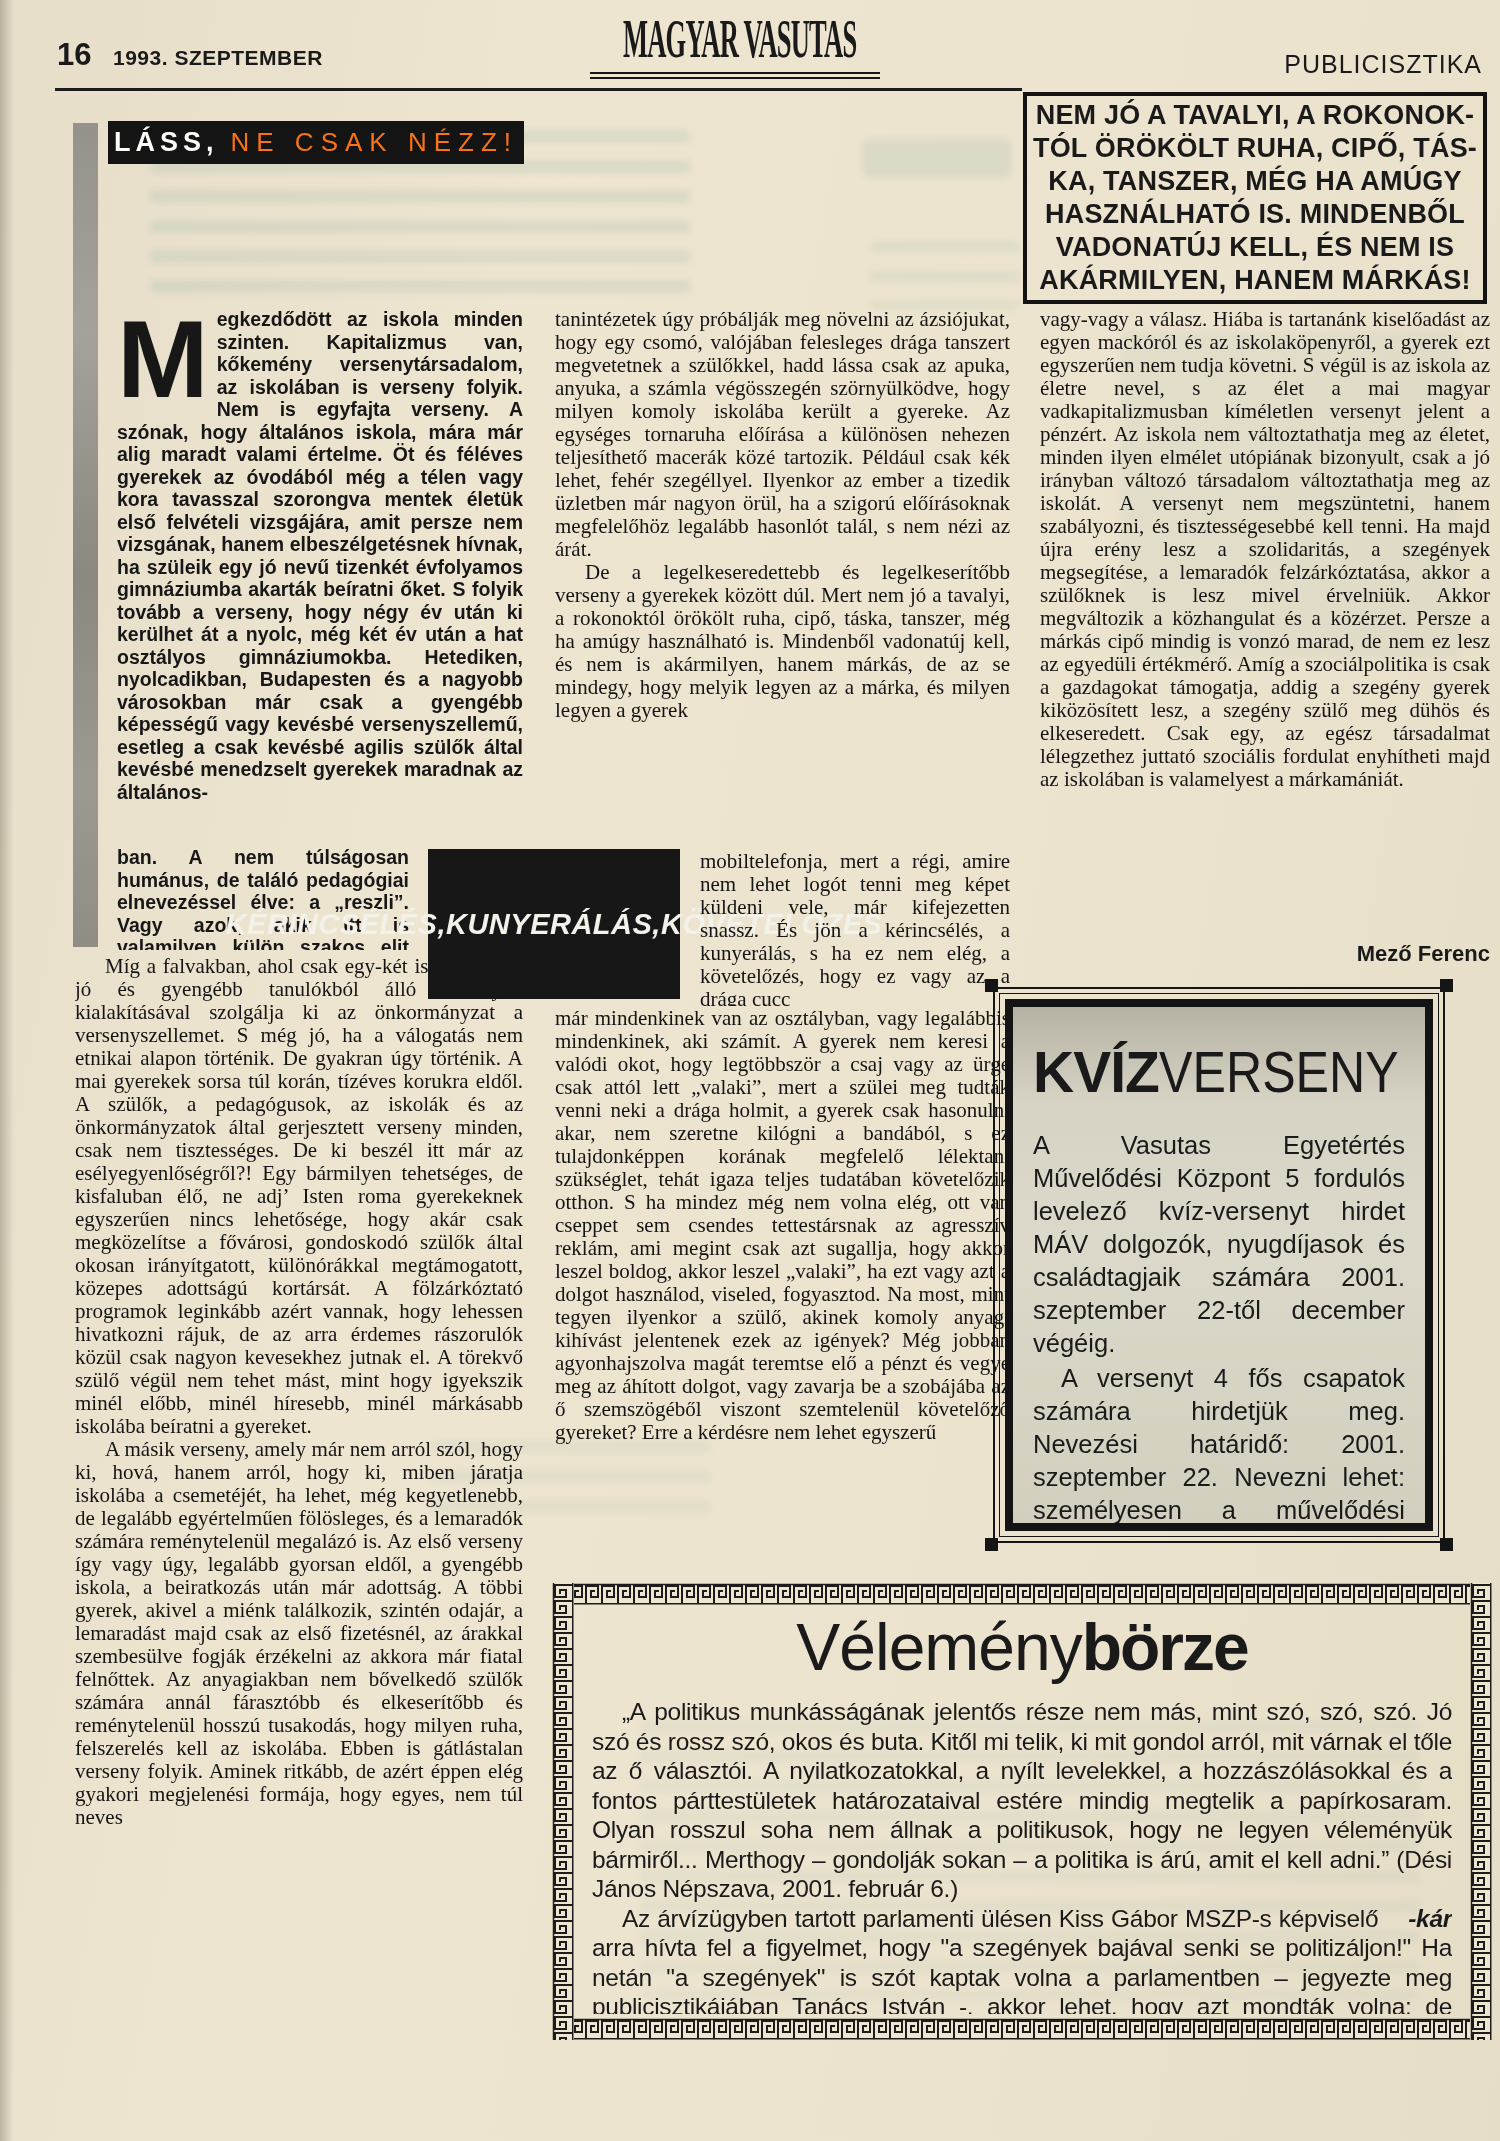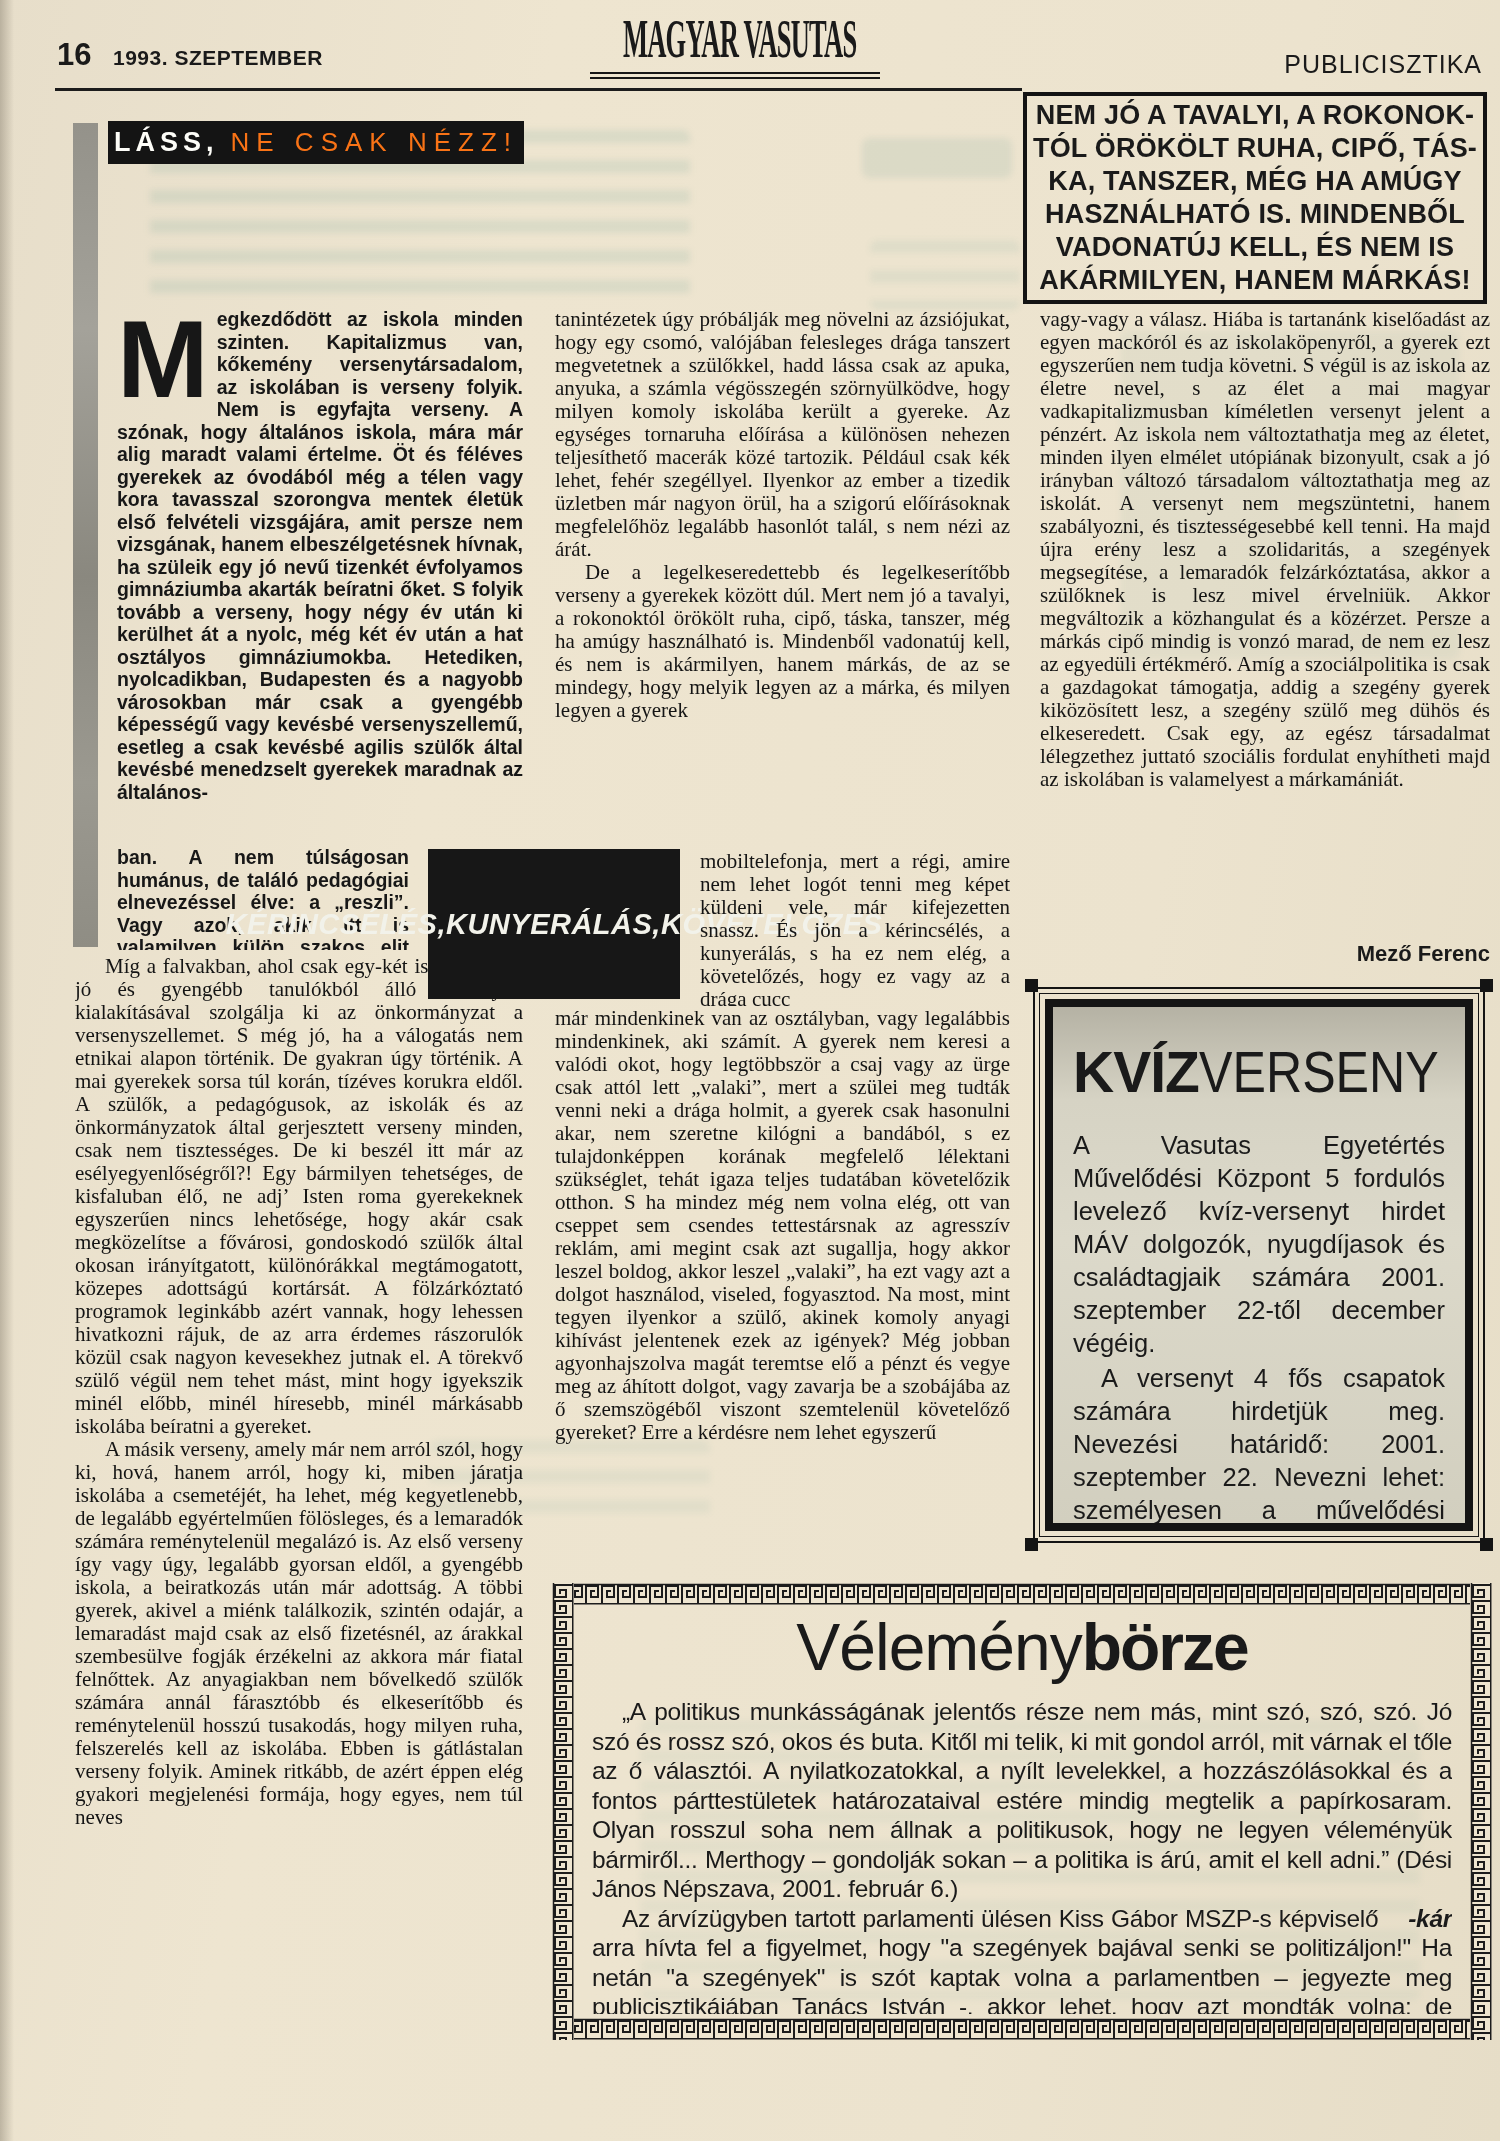--- a/index.html
+++ b/index.html
@@ -58,21 +58,21 @@
   .col2-side{left:700px;top:850px;width:310px;height:156px;}
   .col2-c{left:555px;top:1007px;width:455px;height:540px;}
   .col3{left:1040px;top:308px;width:450px;height:632px;}
   .author{position:absolute;left:1040px;top:941px;width:450px;text-align:right;font-weight:700;font-size:22px;font-family:"Liberation Sans",sans-serif;}
 
   .inset-box{position:absolute;left:428px;top:849px;width:252px;height:150px;background:#171717;
     display:flex;flex-direction:row;align-items:center;justify-content:center;font-style:italic;}
   .inset-box span{color:#f2f2ea;font-weight:700;font-size:29px;line-height:38px;letter-spacing:.5px;}
 
   
-  .quiz{position:absolute;left:1033px;top:987px;width:452px;height:556px;border:2.5px solid #141414;padding:4px;box-sizing:border-box;}
+  .quiz{position:absolute;left:993px;top:987px;width:452px;height:556px;border:2.5px solid #141414;padding:4px;box-sizing:border-box;}
   .quiz-mid{border:1.5px solid #141414;height:100%;box-sizing:border-box;padding:5px;position:relative;}
   .quiz-inner{border:8px solid #141414;height:100%;box-sizing:border-box;
     background:linear-gradient(180deg,#b5b2a4 0%,#d6d3c4 18%,#dcd9ca 45%,#d2cfbf 100%);
     padding:16px 20px 0 20px;overflow:hidden;}
   .corner{position:absolute;width:13px;height:13px;background:#141414;}
   .c-tl{left:-10px;top:-10px;} .c-tr{right:-10px;top:-10px;}
   .c-bl{left:-10px;bottom:-10px;} .c-br{right:-10px;bottom:-10px;}
   .quiz-title{text-align:center;margin:16px 0 24px 0;white-space:nowrap;}
   .quiz-title-bold{font-weight:800;font-size:57px;letter-spacing:-1px;}
   .quiz-title-light{display:inline-block;font-weight:400;font-size:57px;transform:scaleX(.88);transform-origin:left center;letter-spacing:0;}

